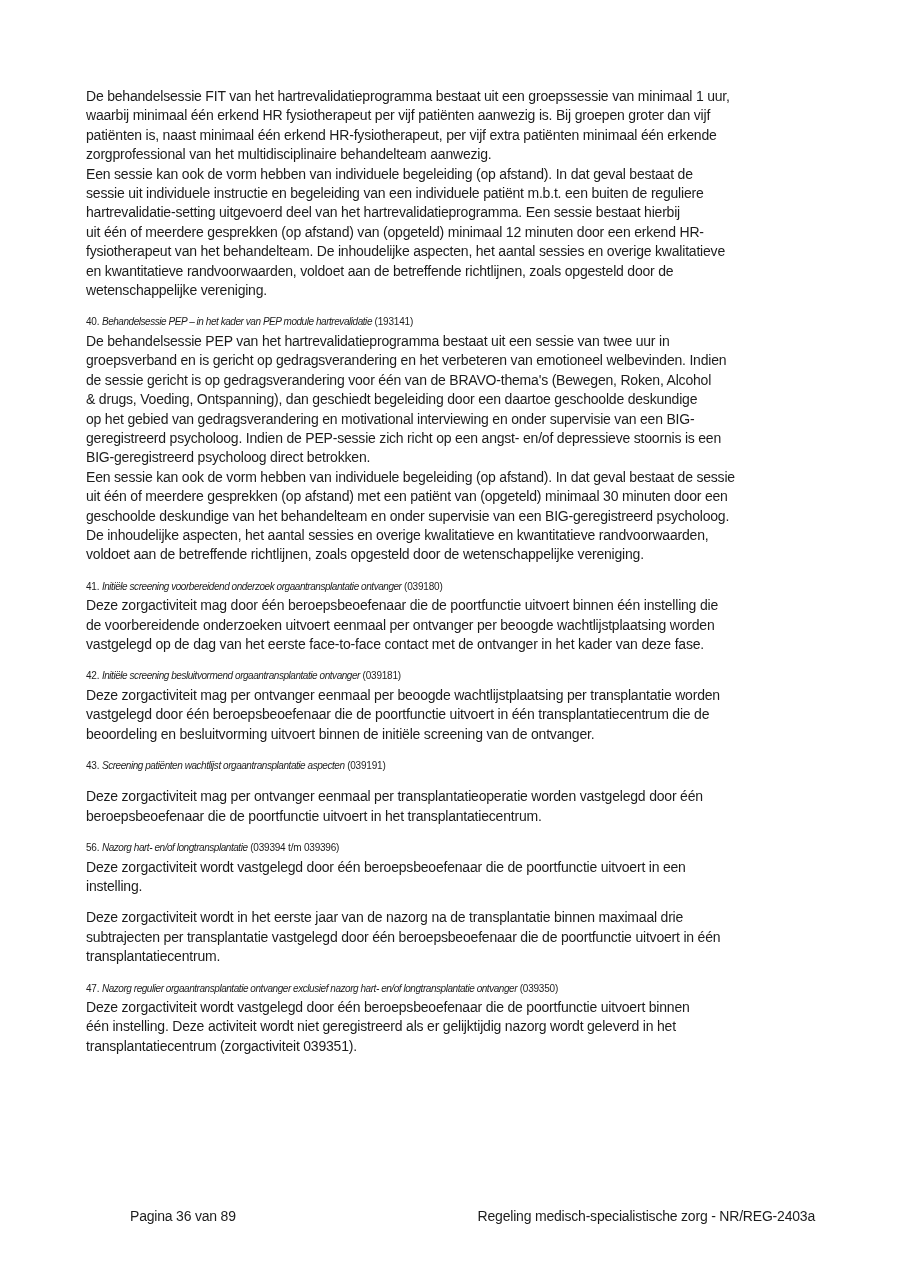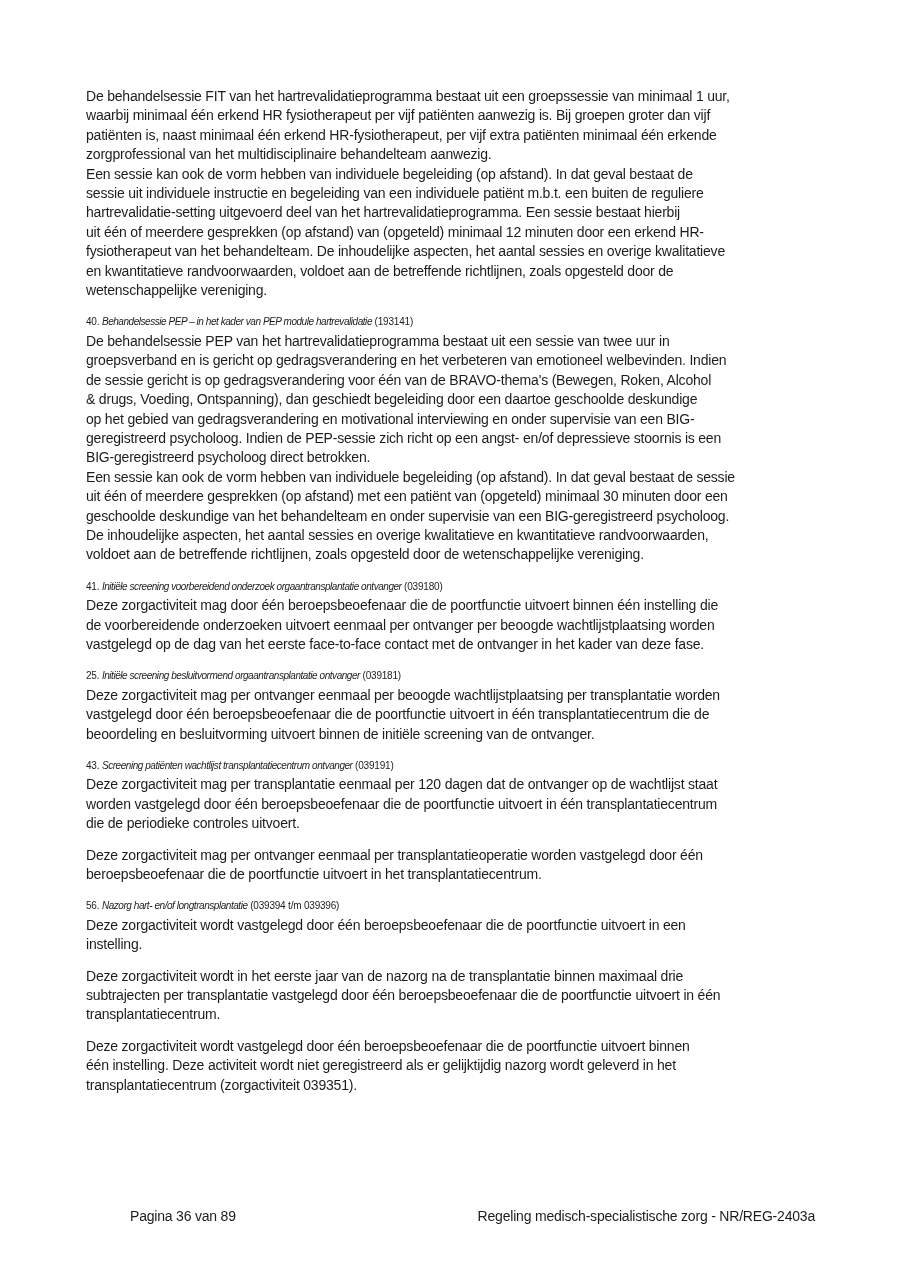--- a/index.html
+++ b/index.html
@@ -95,38 +95,35 @@
       <span class="section-title">Initiële screening voorbereidend onderzoek orgaantransplantatie ontvanger</span>
       <span class="section-code">(039180)</span>
     </h2>
   <p class="para">Deze zorgactiviteit mag door één beroepsbeoefenaar die de poortfunctie uitvoert binnen één instelling die
 de voorbereidende onderzoeken uitvoert eenmaal per ontvanger per beoogde wachtlijstplaatsing worden
 vastgelegd op de dag van het eerste face-to-face contact met de ontvanger in het kader van deze fase.</p>
         </section>
 
   <section class="section">
     <h2 class="heading">
-      <span class="section-number">25.</span>
+      <span class="section-number">42.</span>
       <span class="section-title">Initiële screening besluitvormend orgaantransplantatie ontvanger</span>
       <span class="section-code">(039181)</span>
     </h2>
   <p class="para">Deze zorgactiviteit mag per ontvanger eenmaal per beoogde wachtlijstplaatsing per transplantatie worden
 vastgelegd door één beroepsbeoefenaar die de poortfunctie uitvoert in één transplantatiecentrum die de
 beoordeling en besluitvorming uitvoert binnen de initiële screening van de ontvanger.</p>
         </section>
 
   <section class="section">
     <h2 class="heading">
       <span class="section-number">43.</span>
-      <span class="section-title">Screening patiënten wachtlijst transplantatiecentrum ontvanger</span>
+      <span class="section-title">Screening patiënten wachtlijst orgaantransplantatie aspecten</span>
       <span class="section-code">(039191)</span>
     </h2>
-  <p class="para">Deze zorgactiviteit mag per transplantatie eenmaal per 120 dagen dat de ontvanger op de wachtlijst staat
-worden vastgelegd door één beroepsbeoefenaar die de poortfunctie uitvoert in één transplantatiecentrum
-die de periodieke controles uitvoert.</p>
         </section>
 
   <section class="section">
   <p class="para">Deze zorgactiviteit mag per ontvanger eenmaal per transplantatieoperatie worden vastgelegd door één
 beroepsbeoefenaar die de poortfunctie uitvoert in het transplantatiecentrum.</p>
         </section>
 
   <section class="section">
     <h2 class="heading">
       <span class="section-number">56.</span>
@@ -137,20 +134,25 @@
 instelling.</p>
         </section>
 
   <section class="section">
   <p class="para">Deze zorgactiviteit wordt in het eerste jaar van de nazorg na de transplantatie binnen maximaal drie
 subtrajecten per transplantatie vastgelegd door één beroepsbeoefenaar die de poortfunctie uitvoert in één
 transplantatiecentrum.</p>
         </section>
 
   <section class="section">
+    <h2 class="heading">
+      <span class="section-number">47.</span>
+      <span class="section-title">Nazorg regulier orgaantransplantatie ontvanger exclusief nazorg hart- en/of longtransplantatie ontvanger</span>
+      <span class="section-code">(039350)</span>
+    </h2>
   <p class="para">Deze zorgactiviteit wordt vastgelegd door één beroepsbeoefenaar die de poortfunctie uitvoert binnen
 één instelling. Deze activiteit wordt niet geregistreerd als er gelijktijdig nazorg wordt geleverd in het
 transplantatiecentrum (zorgactiviteit 039351).</p>
         </section>
 </div>
   </div>
   <div class="footer-left">Pagina 36 van 89</div>
   <div class="footer-right">Regeling medisch-specialistische zorg - NR/REG-2403a</div>
 </div>
 

